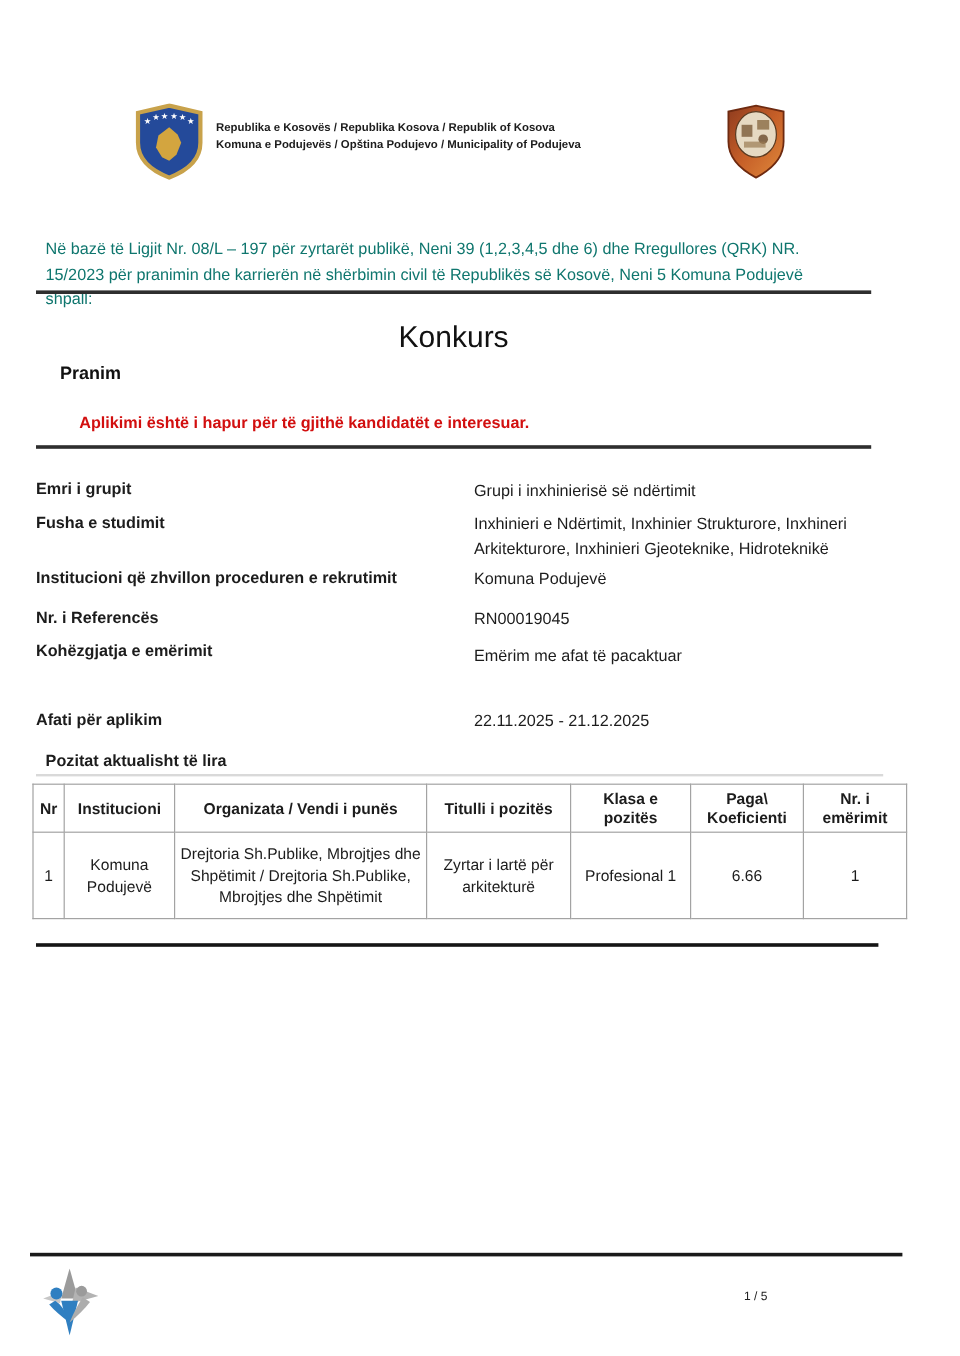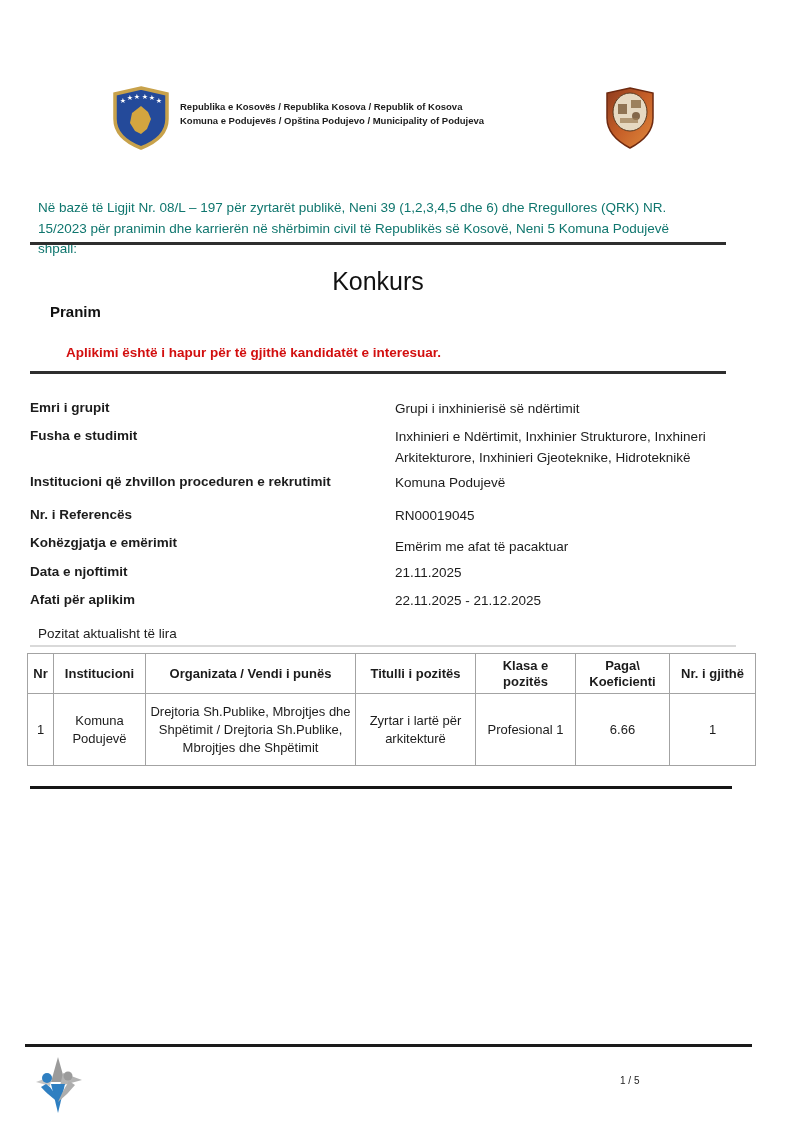--- a/index.html
+++ b/index.html
@@ -26,21 +26,21 @@
   .title { position:absolute; left:30px; top:267px; width:696px; text-align:center;
            font-size:25px; font-weight:400; color:#111; }
   .pranim { position:absolute; left:50px; top:303px; font-size:15px; font-weight:700; color:#111; }
   .notice { position:absolute; left:50px; top:345px; font-size:13.5px; font-weight:700;margin-left:16px; }
 
   
   .detail-row { position:absolute; left:30px; width:696px; display:flex; }
   .detail-label { width:365px; font-size:13.5px; font-weight:700; line-height:19px; flex:none; }
   .detail-value { width:331px; font-size:13.5px; line-height:21px; flex:none; }
 
-  .positions-heading { position:absolute; left:38px; top:626px; font-size:13.5px; font-weight:400; }
+  .positions-heading { position:absolute; left:38px; top:626px; font-size:13.5px; font-weight:700; }
   .positions-underline { position:absolute; left:30px; top:645px; width:706px; height:2px; background:#d9d9d9; }
 
   
   table.positions { position:absolute; left:27px; top:653px; width:728px;
                     border-collapse:collapse; table-layout:fixed; }
   table.positions th, table.positions td {
     border:1px solid #a3a3a3; text-align:center; vertical-align:middle;
     font-size:13px; padding:3px 4px; background:#fff; }
   table.positions th { font-weight:700; height:40px; line-height:16px; }
   table.positions td { height:72px; line-height:18px; }
@@ -117,24 +117,20 @@
     <div class="detail-value">Komuna Podujevë</div>
   </div>
   <div class="detail-row" style="top:505px">
     <div class="detail-label">Nr. i Referencës</div>
     <div class="detail-value">RN00019045</div>
   </div>
   <div class="detail-row" style="top:533px">
     <div class="detail-label">Kohëzgjatja e emërimit</div>
     <div class="detail-value" style="position:relative; top:3px;">Emërim me afat të pacaktuar</div>
   </div>
-  <div class="detail-row" style="top:562px">
-    <div class="detail-label">Data e njoftimit</div>
-    <div class="detail-value">21.11.2025</div>
-  </div>
   <div class="detail-row" style="top:590px">
     <div class="detail-label">Afati për aplikim</div>
     <div class="detail-value">22.11.2025 - 21.12.2025</div>
   </div>
 
   <h3 class="positions-heading">Pozitat aktualisht të lira</h3>
   <div class="positions-underline"></div>
 
   <table class="positions">
     <colgroup>
@@ -148,21 +144,21 @@
     </colgroup>
     <thead>
       <tr>
         <th>Nr</th>
         <th>Institucioni</th>
         <th>Organizata / Vendi i punës</th>
         <th>Titulli i pozitës</th>
         <th>Klasa e pozitës</th>
         <th class="pre">Paga\
 Koeficienti</th>
-        <th>Nr. i gjithë</th>
+        <th>Nr. i emërimit</th>
       </tr>
     </thead>
     <tbody>
       <tr>
         <td>1</td>
         <td>Komuna Podujevë</td>
         <td>Drejtoria Sh.Publike, Mbrojtjes dhe Shpëtimit / Drejtoria Sh.Publike, Mbrojtjes dhe Shpëtimit</td>
         <td>Zyrtar i lartë për arkitekturë</td>
         <td>Profesional 1</td>
         <td>6.66</td>

